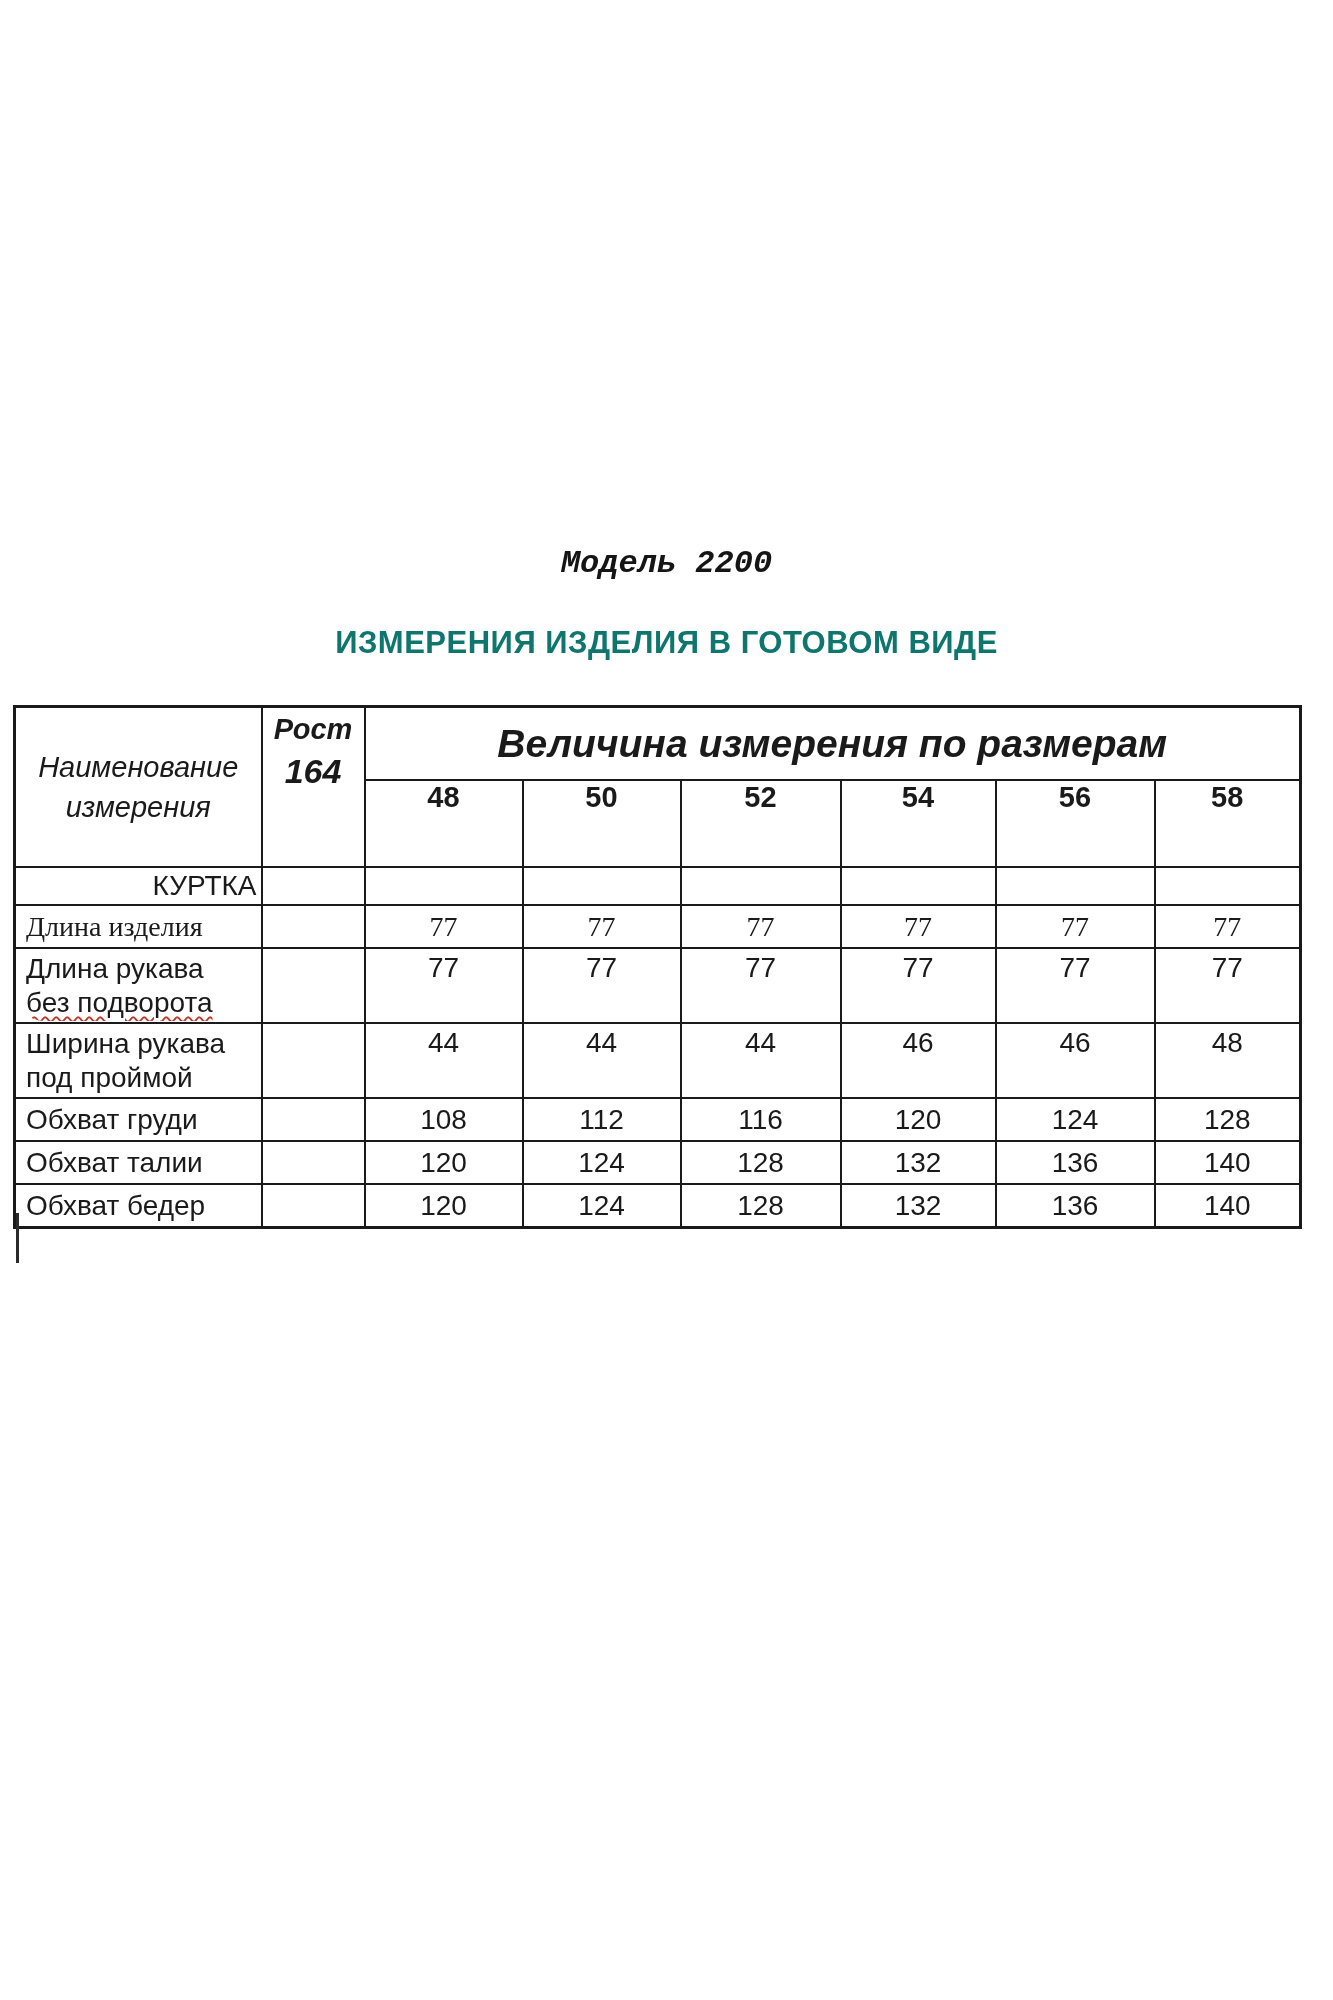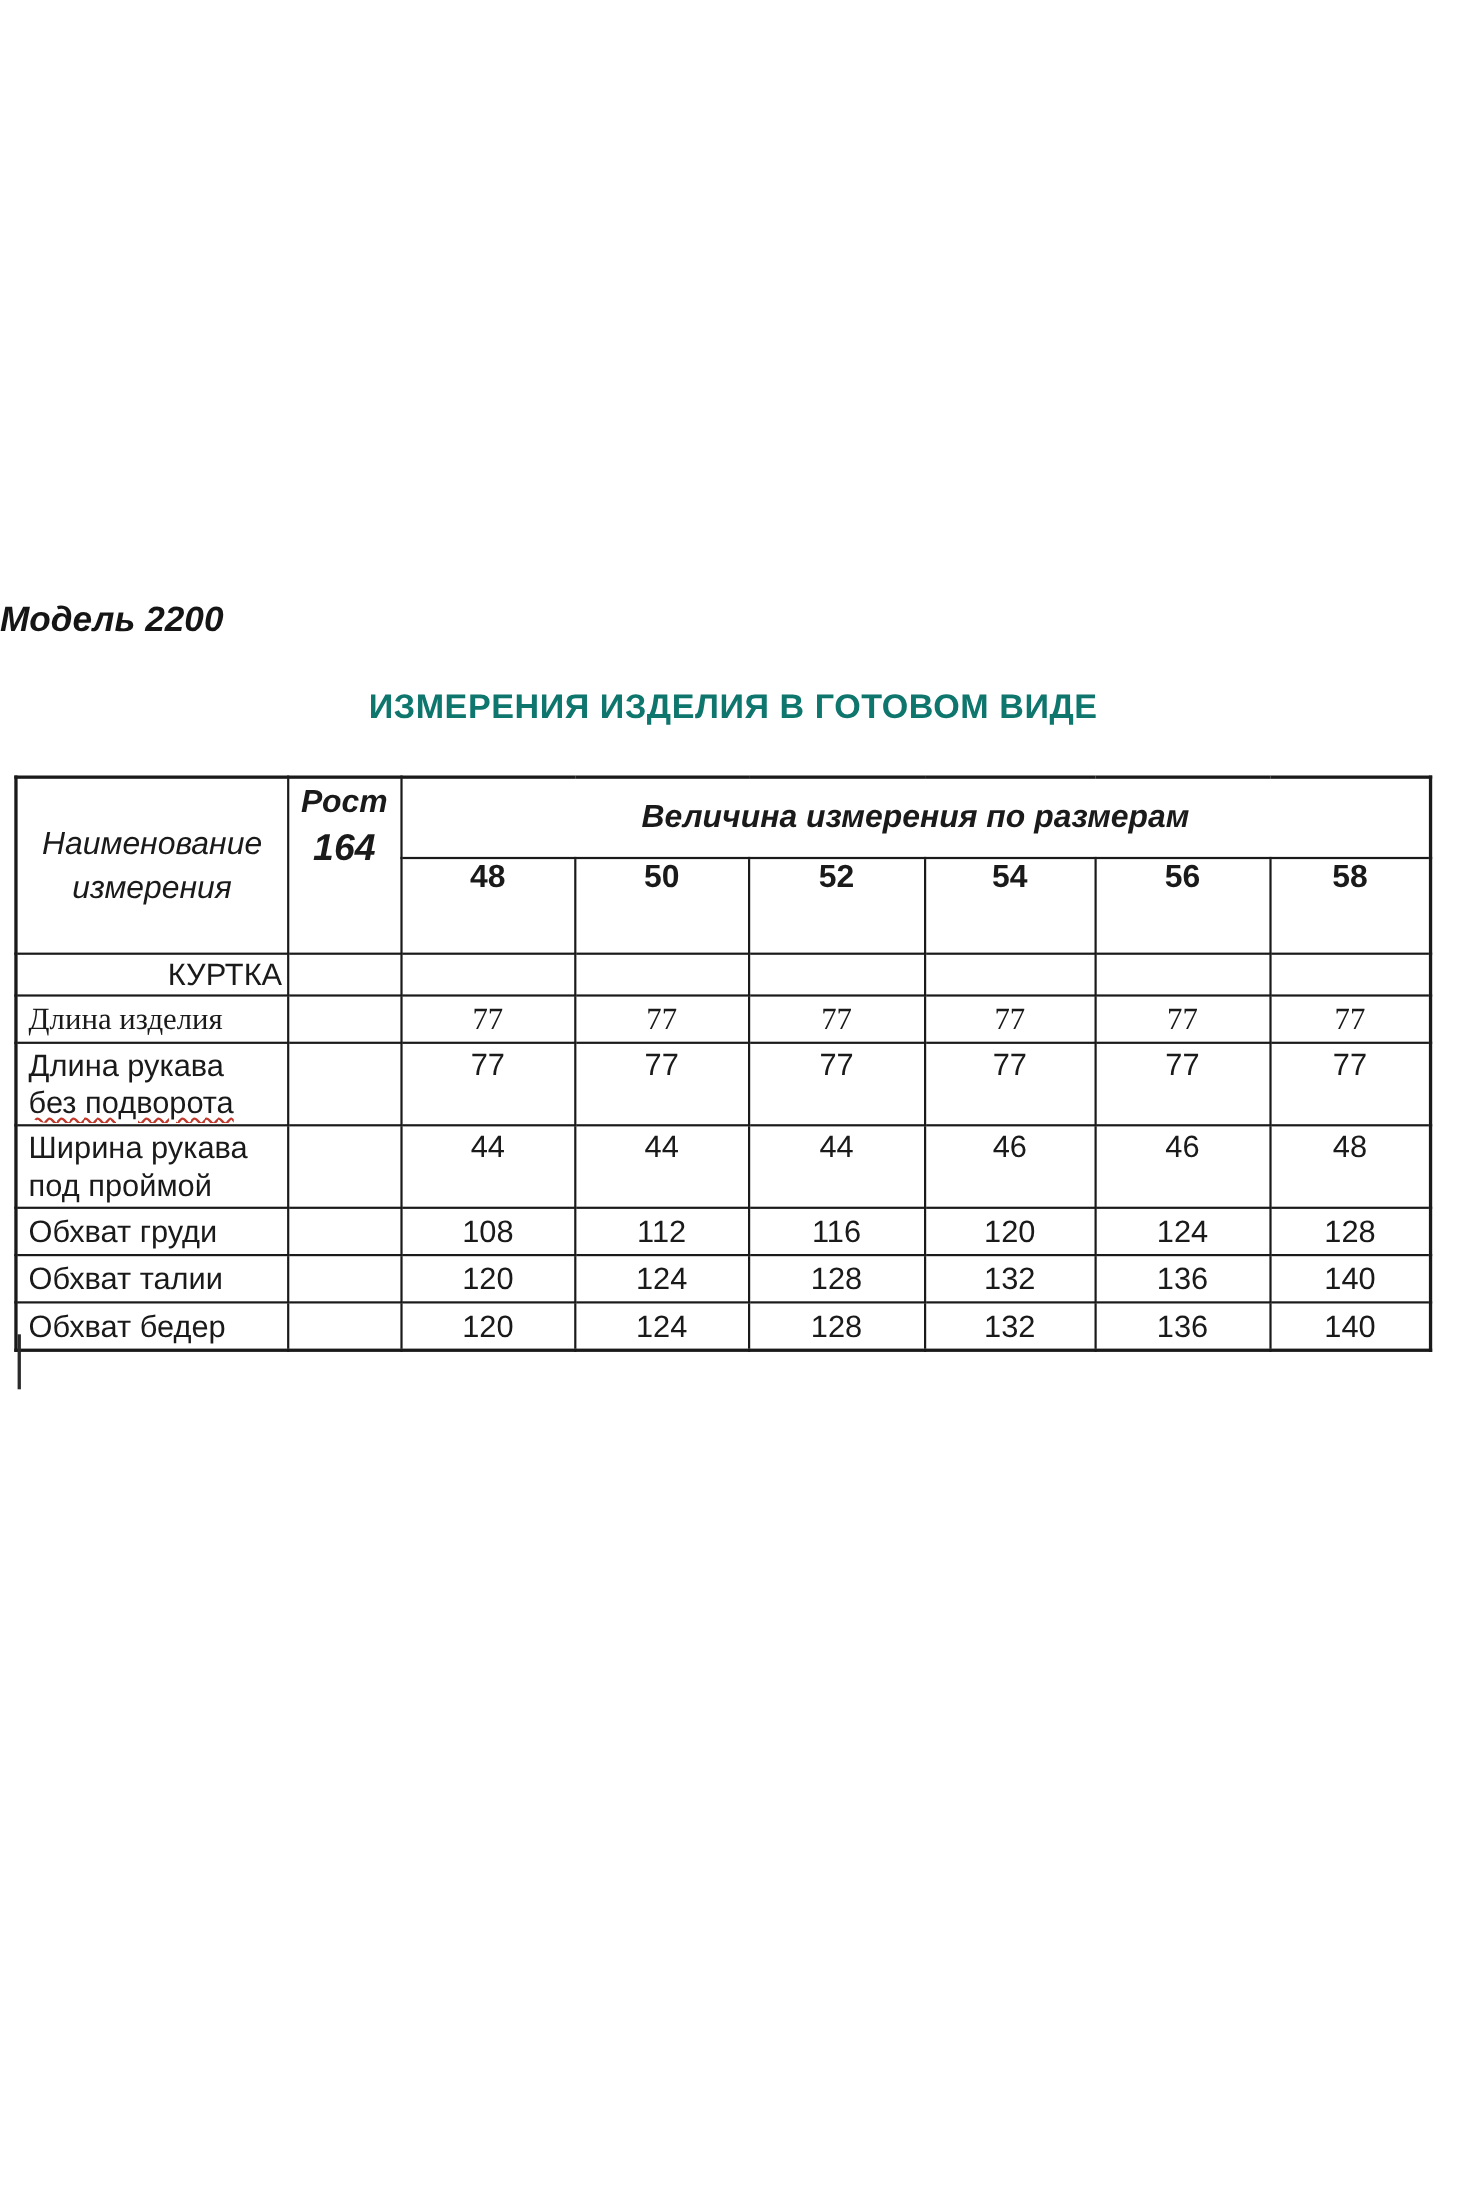--- a/index.html
+++ b/index.html
@@ -14,25 +14,26 @@
     height: 2000px;
     background: #ffffff;
     color: #1a1a1a;
     overflow: hidden;
   }
   .doc-title {
     position: absolute;
     top: 545px;
     left: 0;
     right: 0;
-    text-align: left;
+    text-align: center;
     font-size: 32px;
     font-weight: bold;
     font-style: italic;
     color: #151515;
+    font-family: Liberation Mono, monospace;
   }
   .doc-subtitle {
     position: absolute;
     top: 625px;
     left: 0;
     right: 0;
     text-align: center;
     font-size: 31px;
     font-weight: bold;
     color: #0f766e;
@@ -75,21 +76,21 @@
     border-radius: 29px;
   }
   .c-rost .rost-value {
     display: block;
     font-size: 34px;
   }
   .c-spanhdr {
     height: 71px;
     font-weight: bold;
     font-style: italic;
-    font-size: 29px;
+    font-size: 39px;
     text-align: center;
     vertical-align: middle;
   }
   .r-sizes td {
     height: 85px;
     font-weight: bold;
     font-size: 29px;
     text-align: center;
     vertical-align: top;
     padding-top: 14px;

